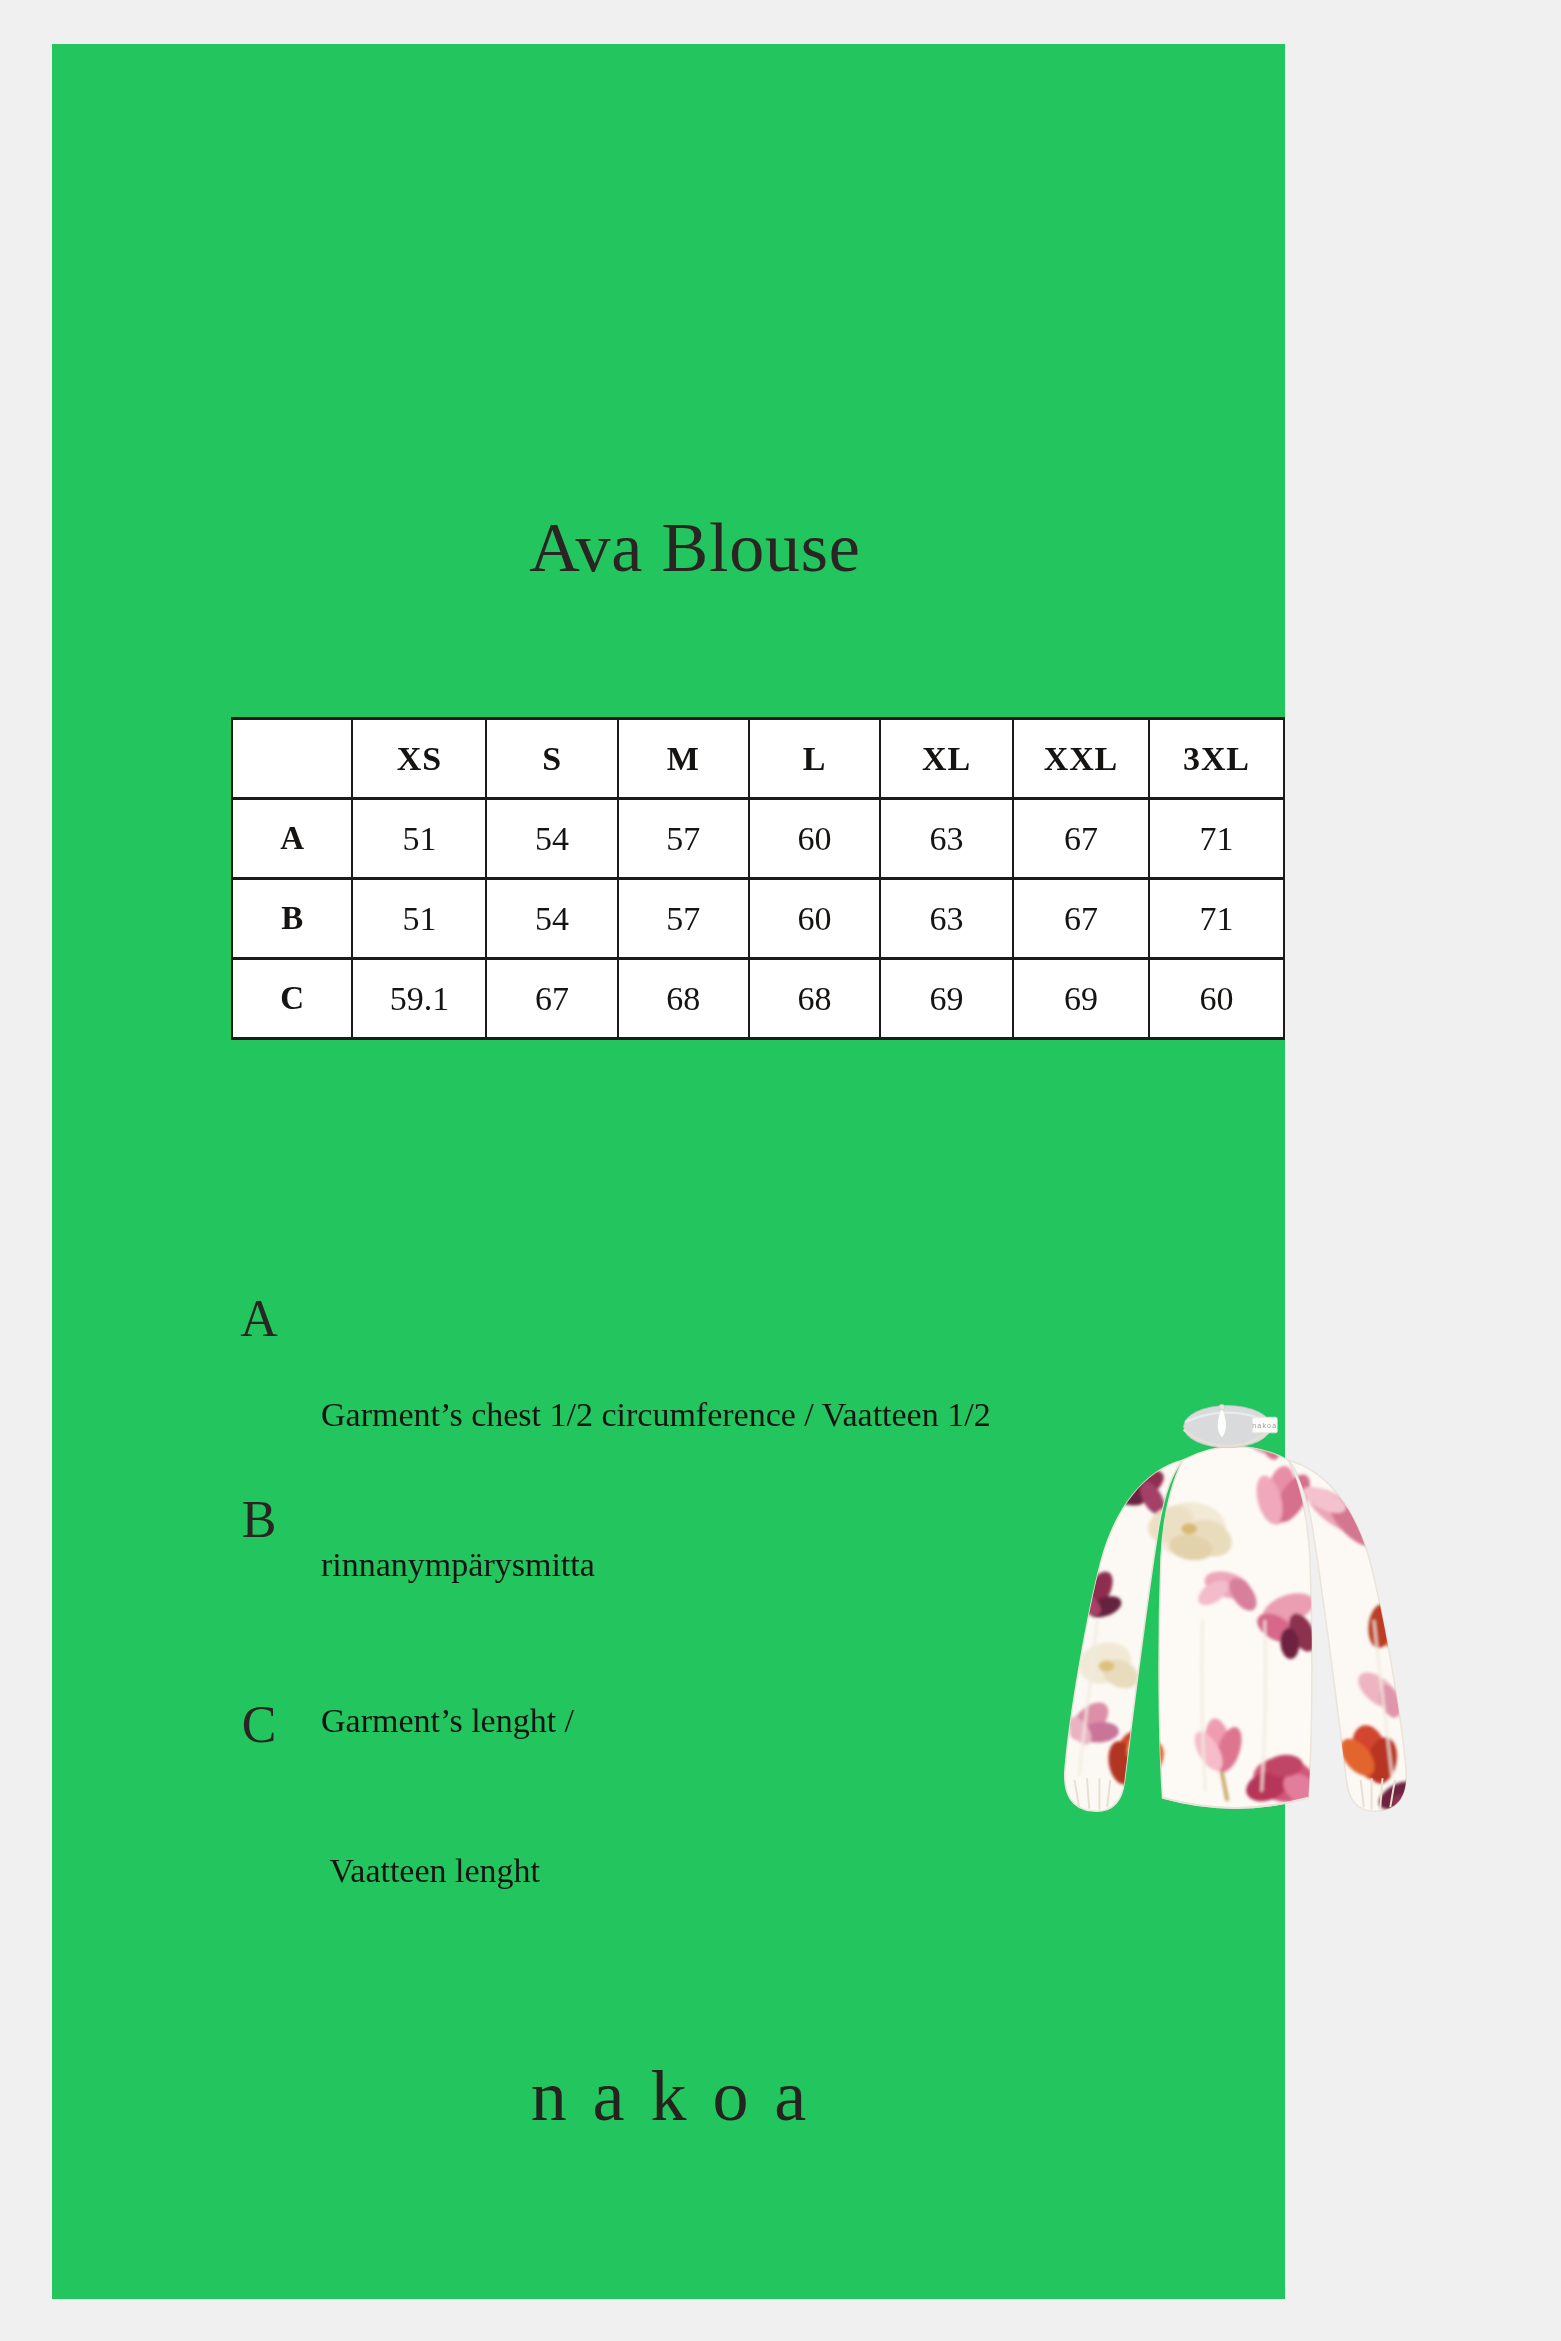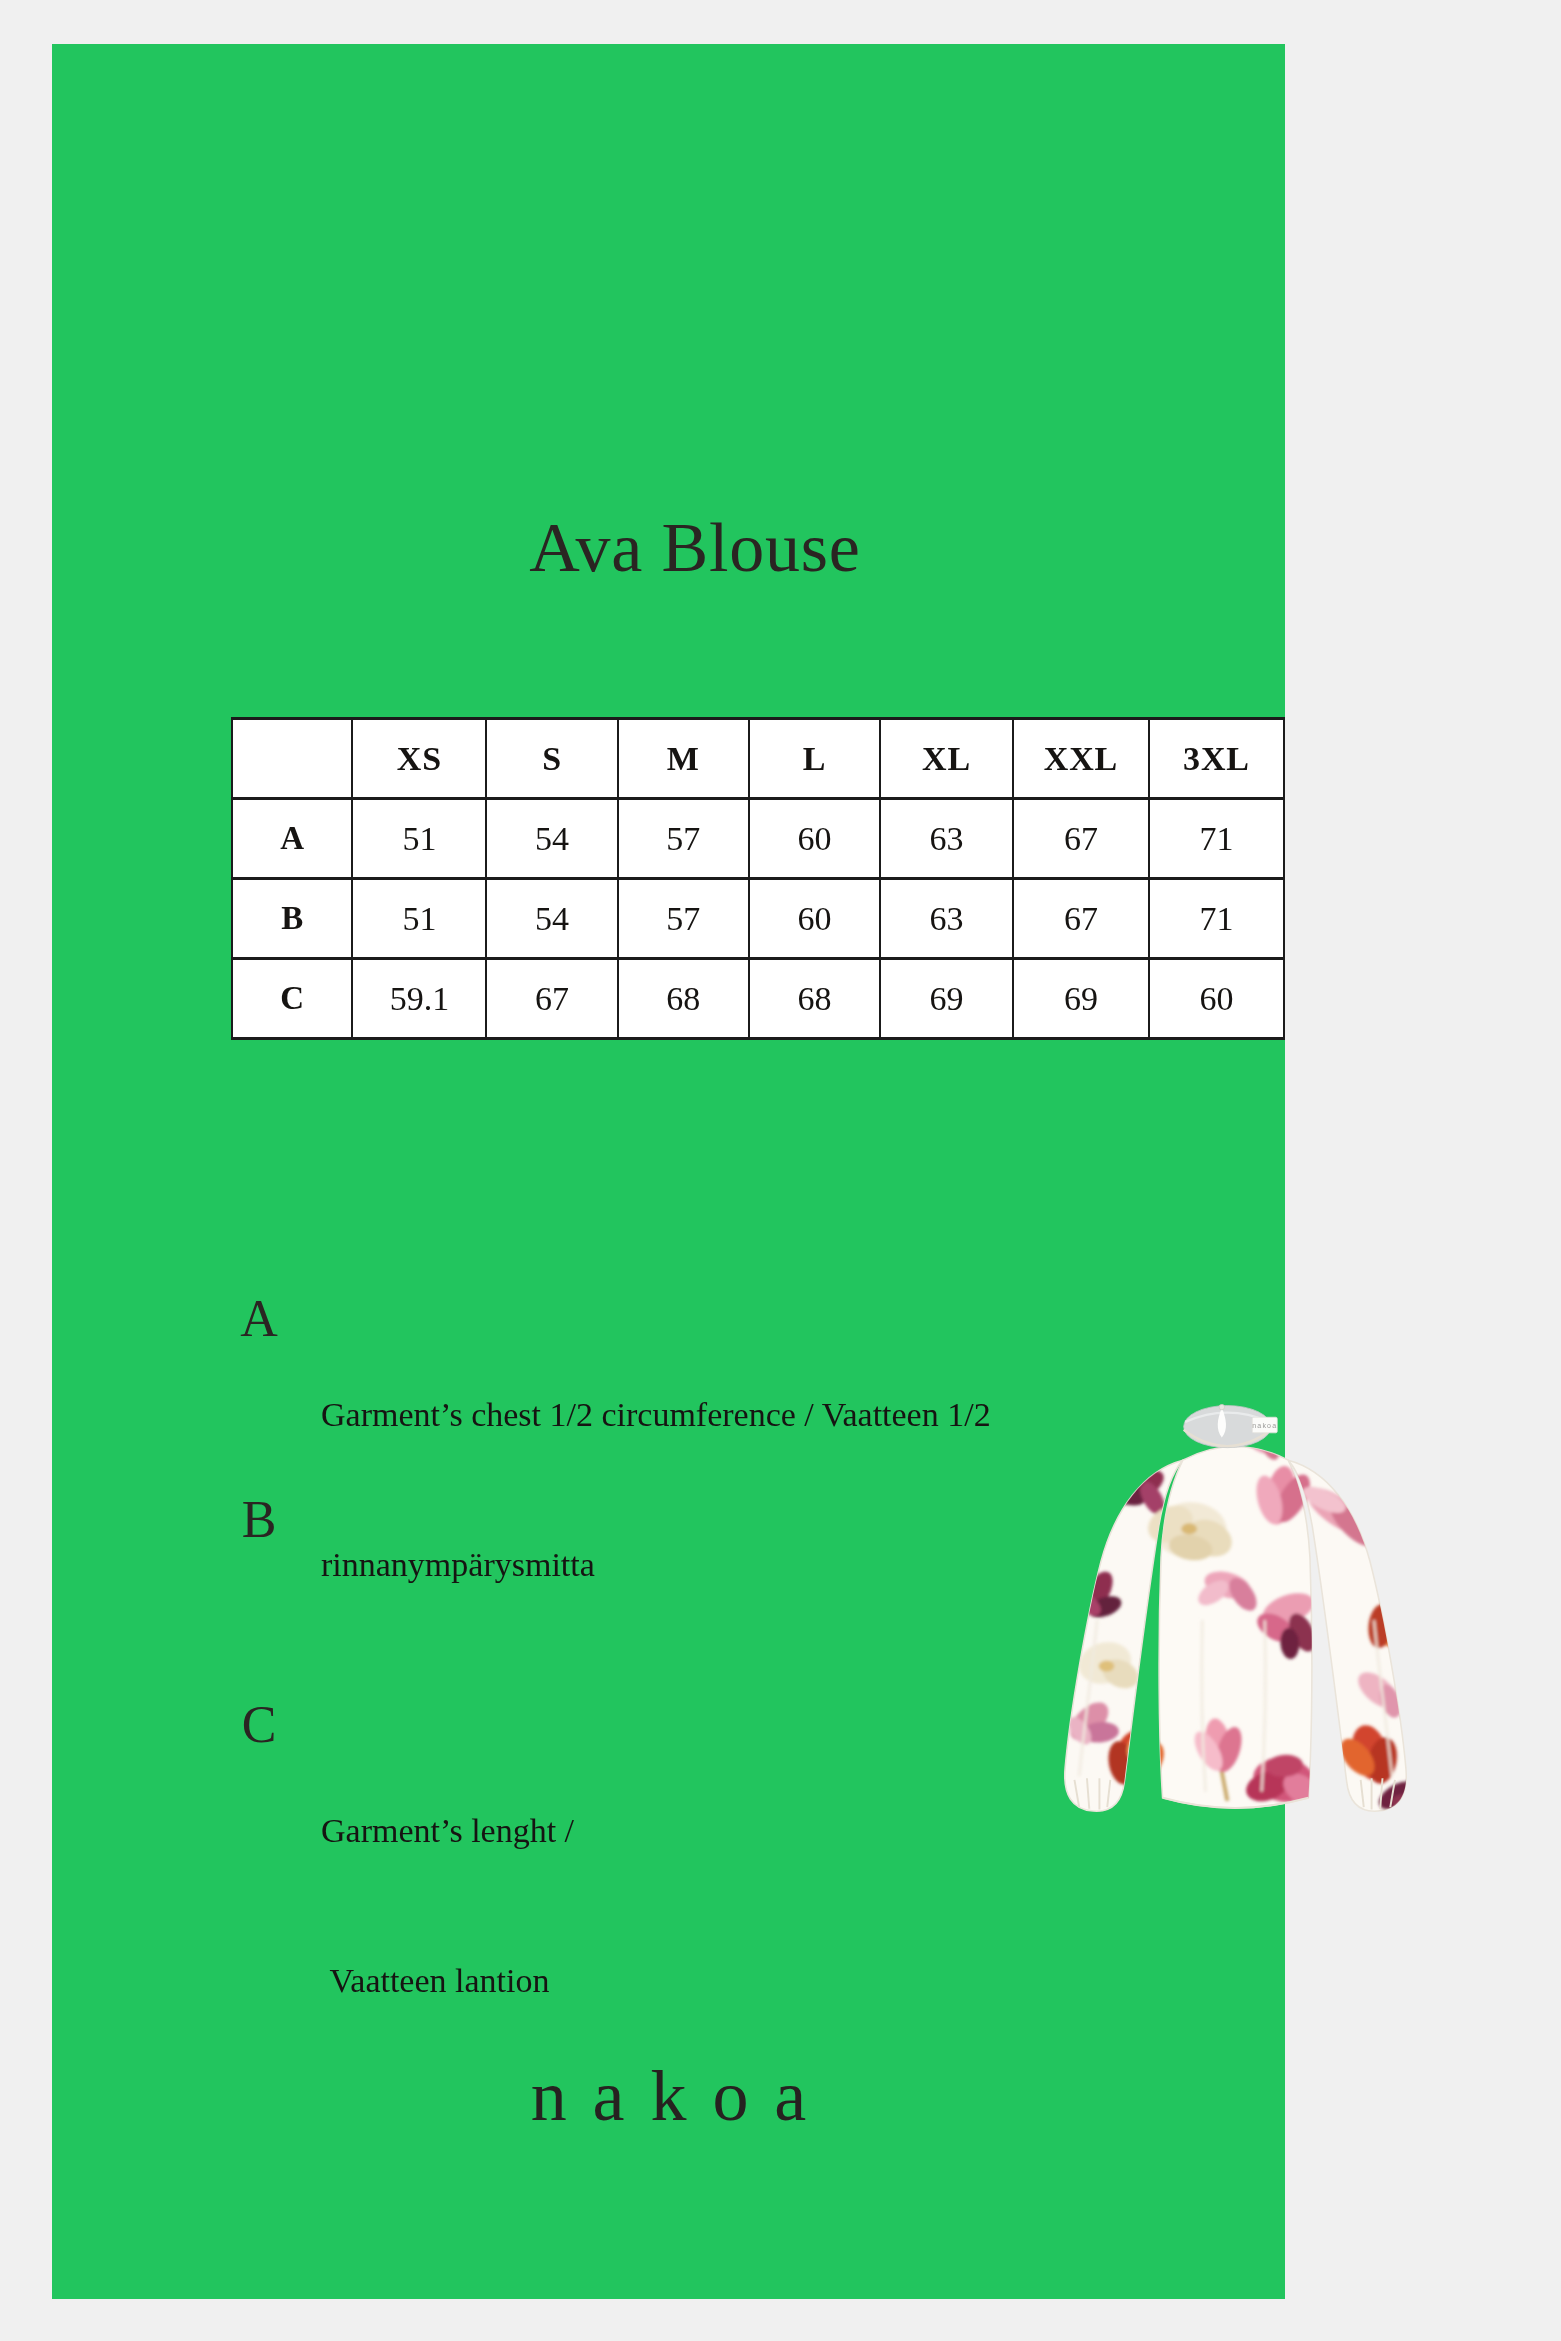--- a/index.html
+++ b/index.html
@@ -37,21 +37,21 @@
   }
   #letter-a{top:1249px;}
   #letter-b{top:1450px;}
   #letter-c{top:1655px;}
   .m-desc{
     position:absolute;left:269px;width:765px;
     font-size:34px;line-height:50px;color:#161412;white-space:pre-wrap;
   }
   #desc-a{top:1246px;}
   #desc-b{top:1440px;}
-  #desc-c{top:1662px;}
+  #desc-c{top:1552px;}
   .product{
     position:absolute;left:971px;top:1342px;width:425px;height:429px;
   }
   .logo{
     position:absolute;top:2011px;left:0;width:100%;
     text-align:center;font-size:72px;letter-spacing:0.36em;text-indent:0.36em;
     color:#262220;
   }
   .collar-label-text{
     font-family:"Liberation Sans",sans-serif;
@@ -125,21 +125,21 @@
   <div class="m-desc" id="desc-a">
     <div>Garment’s chest 1/2 circumference / Vaatteen 1/2</div>
     <div>rinnanympärysmitta</div>
   </div>
 
   <div class="m-letter" id="letter-b">B</div>
 
   <div class="m-letter" id="letter-c">C</div>
   <div class="m-desc" id="desc-c">
     <div>Garment’s lenght /</div>
-    <div> Vaatteen lantion</div>
+    <div> Vaatteen lenght</div>
   </div>
 
   <svg class="product" viewBox="0 0 545 550" role="img" aria-label="White blouse with pink, red and cream floral print, long balloon sleeves">
     <defs>
       <filter id="soft" x="-30%" y="-30%" width="160%" height="160%">
         <feGaussianBlur stdDeviation="2.2"></feGaussianBlur>
       </filter>
       <clipPath id="garment">
         <path d="M205,95 C155,108 118,158 100,225 C82,295 60,420 54,490 C51,524 63,543 90,545 C115,547 127,533 130,507 C141,420 156,295 174,180 C180,145 190,112 205,95 Z"></path>
         <path d="M340,95 C390,108 427,158 445,225 C463,295 485,420 491,490 C494,524 482,543 455,545 C430,547 418,533 415,507 C404,420 389,295 371,180 C365,145 355,112 340,95 Z"></path>

